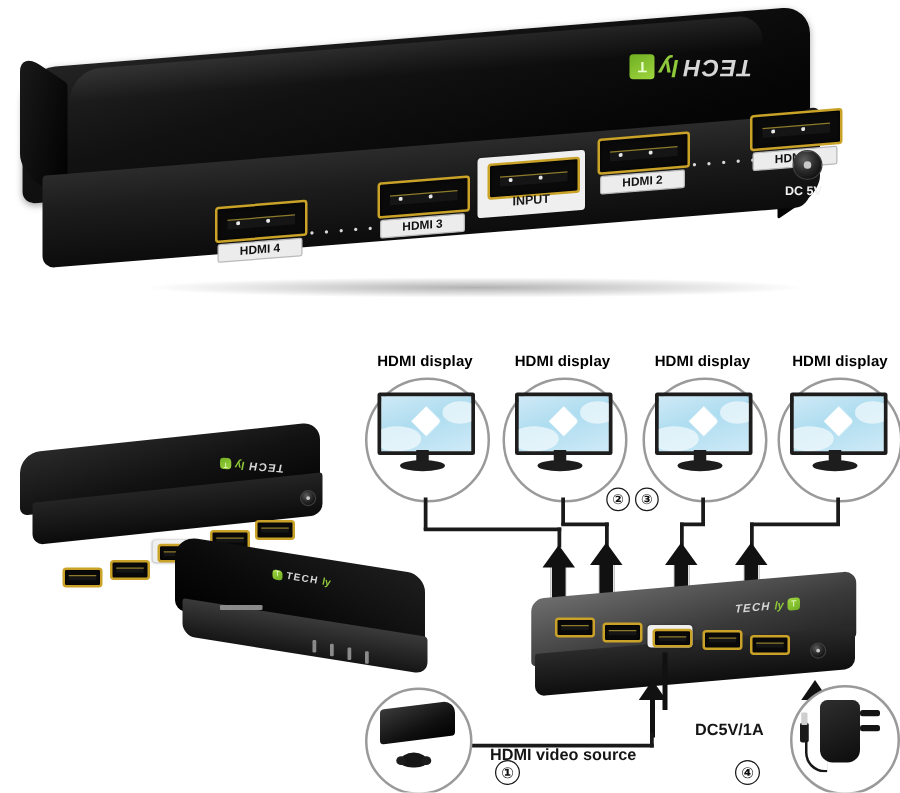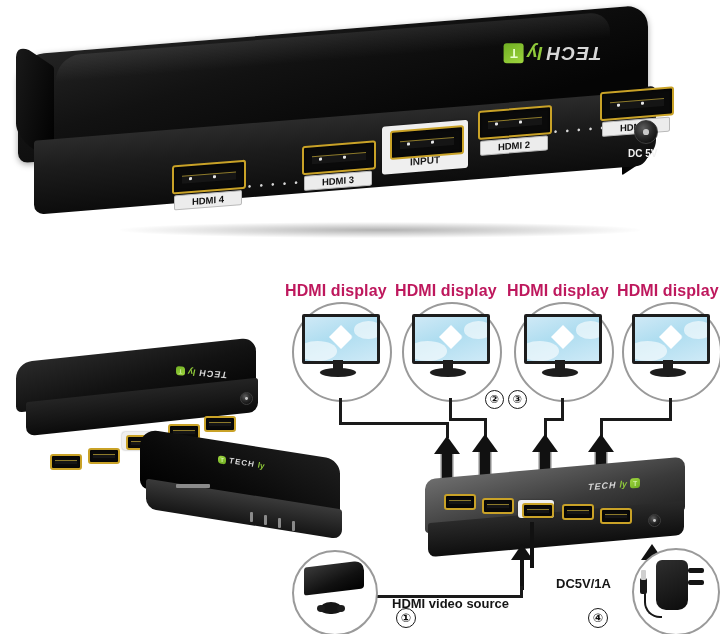--- a/index.html
+++ b/index.html
@@ -89,21 +89,21 @@
           display:flex;align-items:center;gap:3px;}
   .techly .word{color:#d7d7d7;font-weight:bold;letter-spacing:1px;font-style:italic;}
   .techly .wordly{color:#8fc93a;font-weight:bold;font-style:italic;}
   .techly .sq{background:linear-gradient(150deg,#9fd63f,#6fae22);border-radius:3px;
               display:flex;align-items:center;justify-content:center;color:#eaffd0;}
 
   
   #diagram{left:0;top:272px;width:720px;height:362px;}
 
   .monitor-group{position:absolute;width:110px;}
-  .mon-title{text-align:left;color:#be185d;font-weight:bold;font-size:16px;
+  .mon-title{text-align:center;color:#000000;font-weight:bold;font-size:12px;
              letter-spacing:.1px;white-space:nowrap;}
   .mon-circle{position:absolute;border:2px solid #9a9a9a;border-radius:50%;
               background:#fff;}
   .mon{position:absolute;}
   .mon-screen{position:absolute;background:linear-gradient(160deg,#cfe9f6 0%,#aeddf0 45%,#cfeaf7 100%);
               border:3px solid #1d1d1d;border-radius:2px;overflow:hidden;}
   .mon-screen .cloud{position:absolute;border-radius:50%;background:rgba(255,255,255,.6);}
   .heart{position:absolute;left:50%;top:46%;transform:translate(-50%,-50%) rotate(-45deg);
          background:#ffffff;border-radius:0 0 3px 0;filter:blur(.4px);}
   .heart::before,.heart::after{content:"";position:absolute;background:#ffffff;border-radius:50%;}

